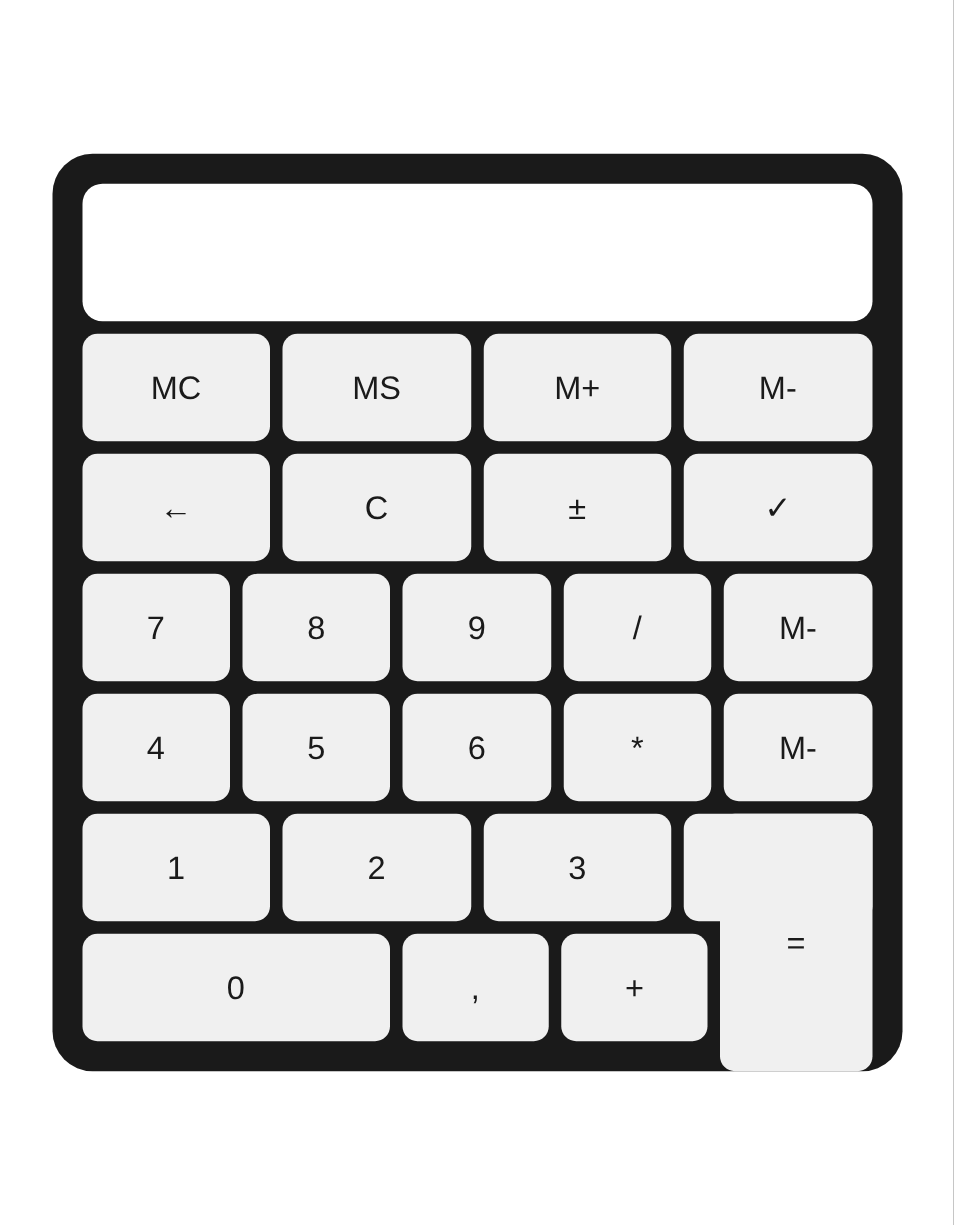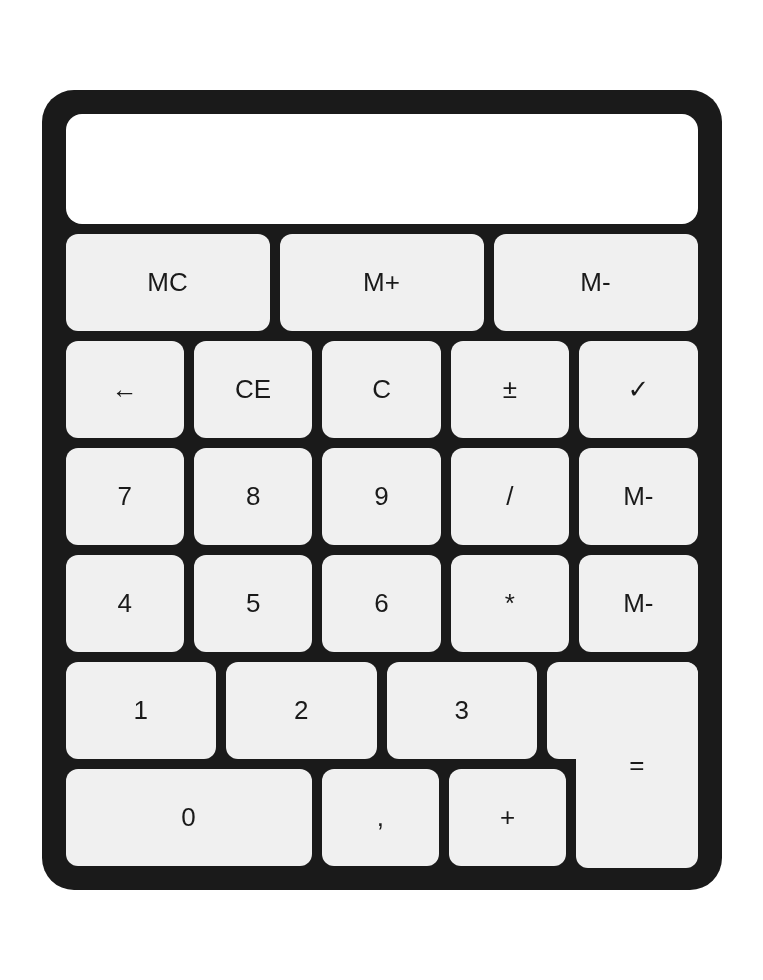--- a/index.html
+++ b/index.html
@@ -50,44 +50,44 @@
       border: none;
       border-radius: 12px;
       font-size: 26px;
       font-weight: 500;
       color: #1a1a1a;
       cursor: pointer;
       display: flex;
       align-items: center;
       justify-content: center;
       flex: 1;
-      height: 97px;
+      height: 86px;
       font-family: Arial, sans-serif;
     }
 
     .btn-wide {
       flex: 2.1;
     }
   </style>
 </head>
 <body>
 
 <div class="calculator">
   <div class="display"></div>
   <div class="buttons-grid">
 
     <div class="row">
       <button class="btn">MC</button>
+      <button class="btn">MS</button>
       <button class="btn">M+</button>
       <button class="btn">M-</button>
     </div>
 
     <div class="row">
       <button class="btn">←</button>
-      <button class="btn">CE</button>
       <button class="btn">C</button>
       <button class="btn">±</button>
       <button class="btn">✓</button>
     </div>
 
     <div class="row">
       <button class="btn">7</button>
       <button class="btn">8</button>
       <button class="btn">9</button>
       <button class="btn">/</button>

